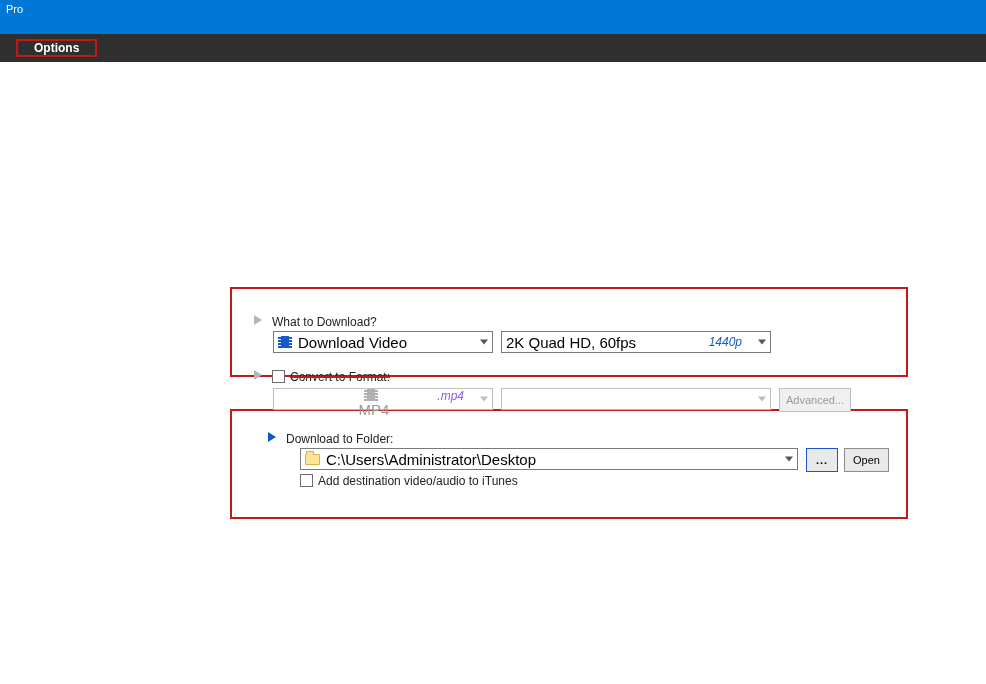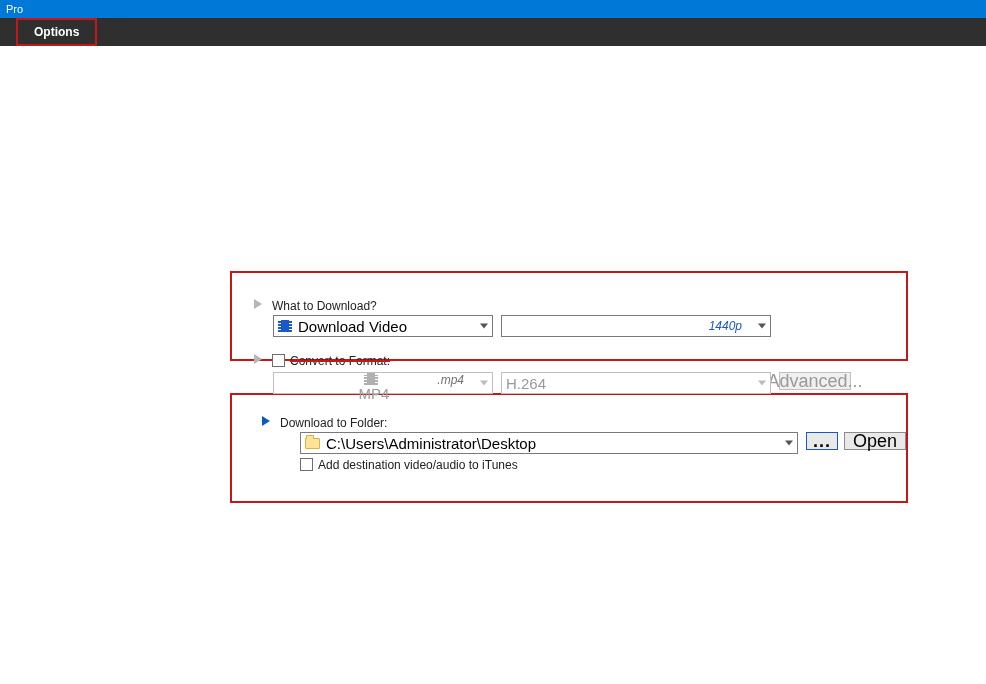--- a/index.html
+++ b/index.html
@@ -1,25 +1,25 @@
 <!DOCTYPE html>
 <html><head>
 <meta charset="utf-8">
 <style>
   * { box-sizing: border-box; margin: 0; padding: 0; }
   html, body { width: 986px; height: 684px; font-family: "Segoe UI", Tahoma, sans-serif; font-size: 12px; background: #fff; }
   .titlebar {
-    width: 100%; height: 18px; background: #0078d7; color: #fff; font-size: 11px;
+    width: 100%; height: 34px; background: #0078d7; color: #fff; font-size: 11px;
     padding-left: 6px; line-height: 18px;
   }
   .menubar {
     width: 100%; height: 28px; background: #2f2f2f; display: flex; align-items: center;
   }
   .menu-item {
-    height: 28px; padding: 0 16px; display: flex; align-items: center; color: #fff;
+    height: 18px; padding: 0 16px; display: flex; align-items: center; color: #fff;
     font-size: 12px; font-weight: 600;
   }
   .menu-item.partial { padding-left: 0; width: 14px; justify-content: flex-end; color:#e0e0e0; font-weight:400;}
   .menu-item.options { border: 2px solid #c41818; }
   .workspace {
     position: relative; width: 986px; height: calc(684px - 18px - 28px); background: #fff;
   }
   .red-box { position: absolute; border: 2px solid #c41818; }
   #red1 { left: 230px; top: 225px; width: 678px; height: 90px; }
   #red2 { left: 230px; top: 347px; width: 678px; height: 110px; }
@@ -40,21 +40,21 @@
   .combo.disabled { border-color: #bfbfbf; color: #9a9a9a; }
   .combo .chev {
     position: absolute; right: 4px; top: 50%; transform: translateY(-50%);
     width: 0; height: 0; border-left: 4px solid transparent; border-right: 4px solid transparent;
     border-top: 5px solid #555;
   }
   .combo.disabled .chev { border-top-color: #bdbdbd; }
   .combo .left-text { flex: 1; font-size: 15px; }
   .combo .right-annot { position: absolute; right: 28px; font-size: 12px; font-style: italic; }
   .combo .right-annot.blue { color: #1759c7; }
-  .combo .right-annot.gray { color: #737373; }
+  .combo .right-annot.gray { color: #8b5cf6; }
   .film-icon {
     width: 14px; height: 12px; background: #1759c7; position: relative; margin-right: 6px; flex-shrink:0;
   }
   .film-icon::before, .film-icon::after {
     content: ""; position: absolute; top: 0; bottom: 0; width: 3px;
     background: repeating-linear-gradient(#fff 0 1.5px, #1759c7 1.5px 3px);
   }
   .film-icon::before { left: 0; }
   .film-icon::after { right: 0; }
   .film-icon.gray { background: #b0b0b0; }
@@ -66,22 +66,22 @@
     border-radius: 0 1px 1px 1px; position: relative; margin-right: 6px; flex-shrink:0;
   }
   .folder-icon::before {
     content: ""; position: absolute; top: -4px; left: 0; width: 6px; height: 3px;
     background: #ffe396; border: 1px solid #d9b24a; border-bottom: none; border-radius: 1px 1px 0 0;
   }
   .checkbox {
     width: 13px; height: 13px; border: 1px solid #6d6d6d; background: #fff; margin-right: 5px; flex-shrink:0;
   }
   .btn {
-    height: 18px; padding: 0 8px; background: #e9e9e9; border: 1px solid #8c8c8c;
-    font-size: 18px; display: flex; align-items: center; justify-content: center;
+    height: 24px; padding: 0 8px; background: #e9e9e9; border: 1px solid #8c8c8c;
+    font-size: 11px; display: flex; align-items: center; justify-content: center;
   }
   .btn.browse { border: 1.5px solid #1759c7; background: #e9e9e9; width: 32px; padding: 0; letter-spacing: 1px; font-weight:600;}
   .btn.disabled { color: #9a9a9a; border-color: #bfbfbf; background: #f0f0f0; }
 </style>
 </head>
 <body>
 
 <div class="titlebar">
   <span>Pro</span>
 </div>
@@ -106,50 +106,50 @@
   </div>
 
   <div class="row" style="left:273px; top:269px;">
     <div class="combo" style="width:220px;">
       <div class="film-icon"></div>
       <span class="left-text">Download Video</span>
       <div class="chev"></div>
     </div>
     <div style="width:8px;"></div>
     <div class="combo" style="width:270px;">
+      <span class="left-text">2K Quad HD, 60fps</span>
       <span class="right-annot blue">1440p</span>
       <div class="chev"></div>
     </div>
   </div>
 
   <div class="row" style="left:254px; top:308px;">
     <div class="arrow-gray"></div>
     <div class="checkbox"></div>
     <span class="heading" style="text-decoration: line-through; text-decoration-color:#c41818; text-decoration-thickness:2px;">Convert to Format:</span>
   </div>
 
   <div class="row" style="left:273px; top:326px;">
     <div class="combo disabled" style="width:220px;flex-direction:column;">
       <div class="film-icon gray"></div>
       <span class="left-text">MP4</span>
       <span class="right-annot gray">.mp4</span>
       <div class="chev"></div>
     </div>
     <div style="width:8px;"></div>
     <div class="combo disabled" style="width:270px;">
-      <span class="left-text">H.264</span>
       <div class="chev"></div>
     </div>
     <div style="width:8px;"></div>
     <div class="btn disabled" style="width:72px;">
       <span>Advanced...</span>
     </div>
   </div>
 
-  <div class="row" style="left:262px; top:370px;">
+  <div class="row" style="left:268px; top:370px;">
     <div class="arrow-blue"></div>
     <span class="heading">Download to Folder:</span>
   </div>
 
   <div class="row" style="left:300px; top:412px;">
     <div class="checkbox"></div>
     <span class="heading">Add destination video/audio to iTunes</span>
   </div>
 
   <div class="row" style="left:300px; top:386px;">

